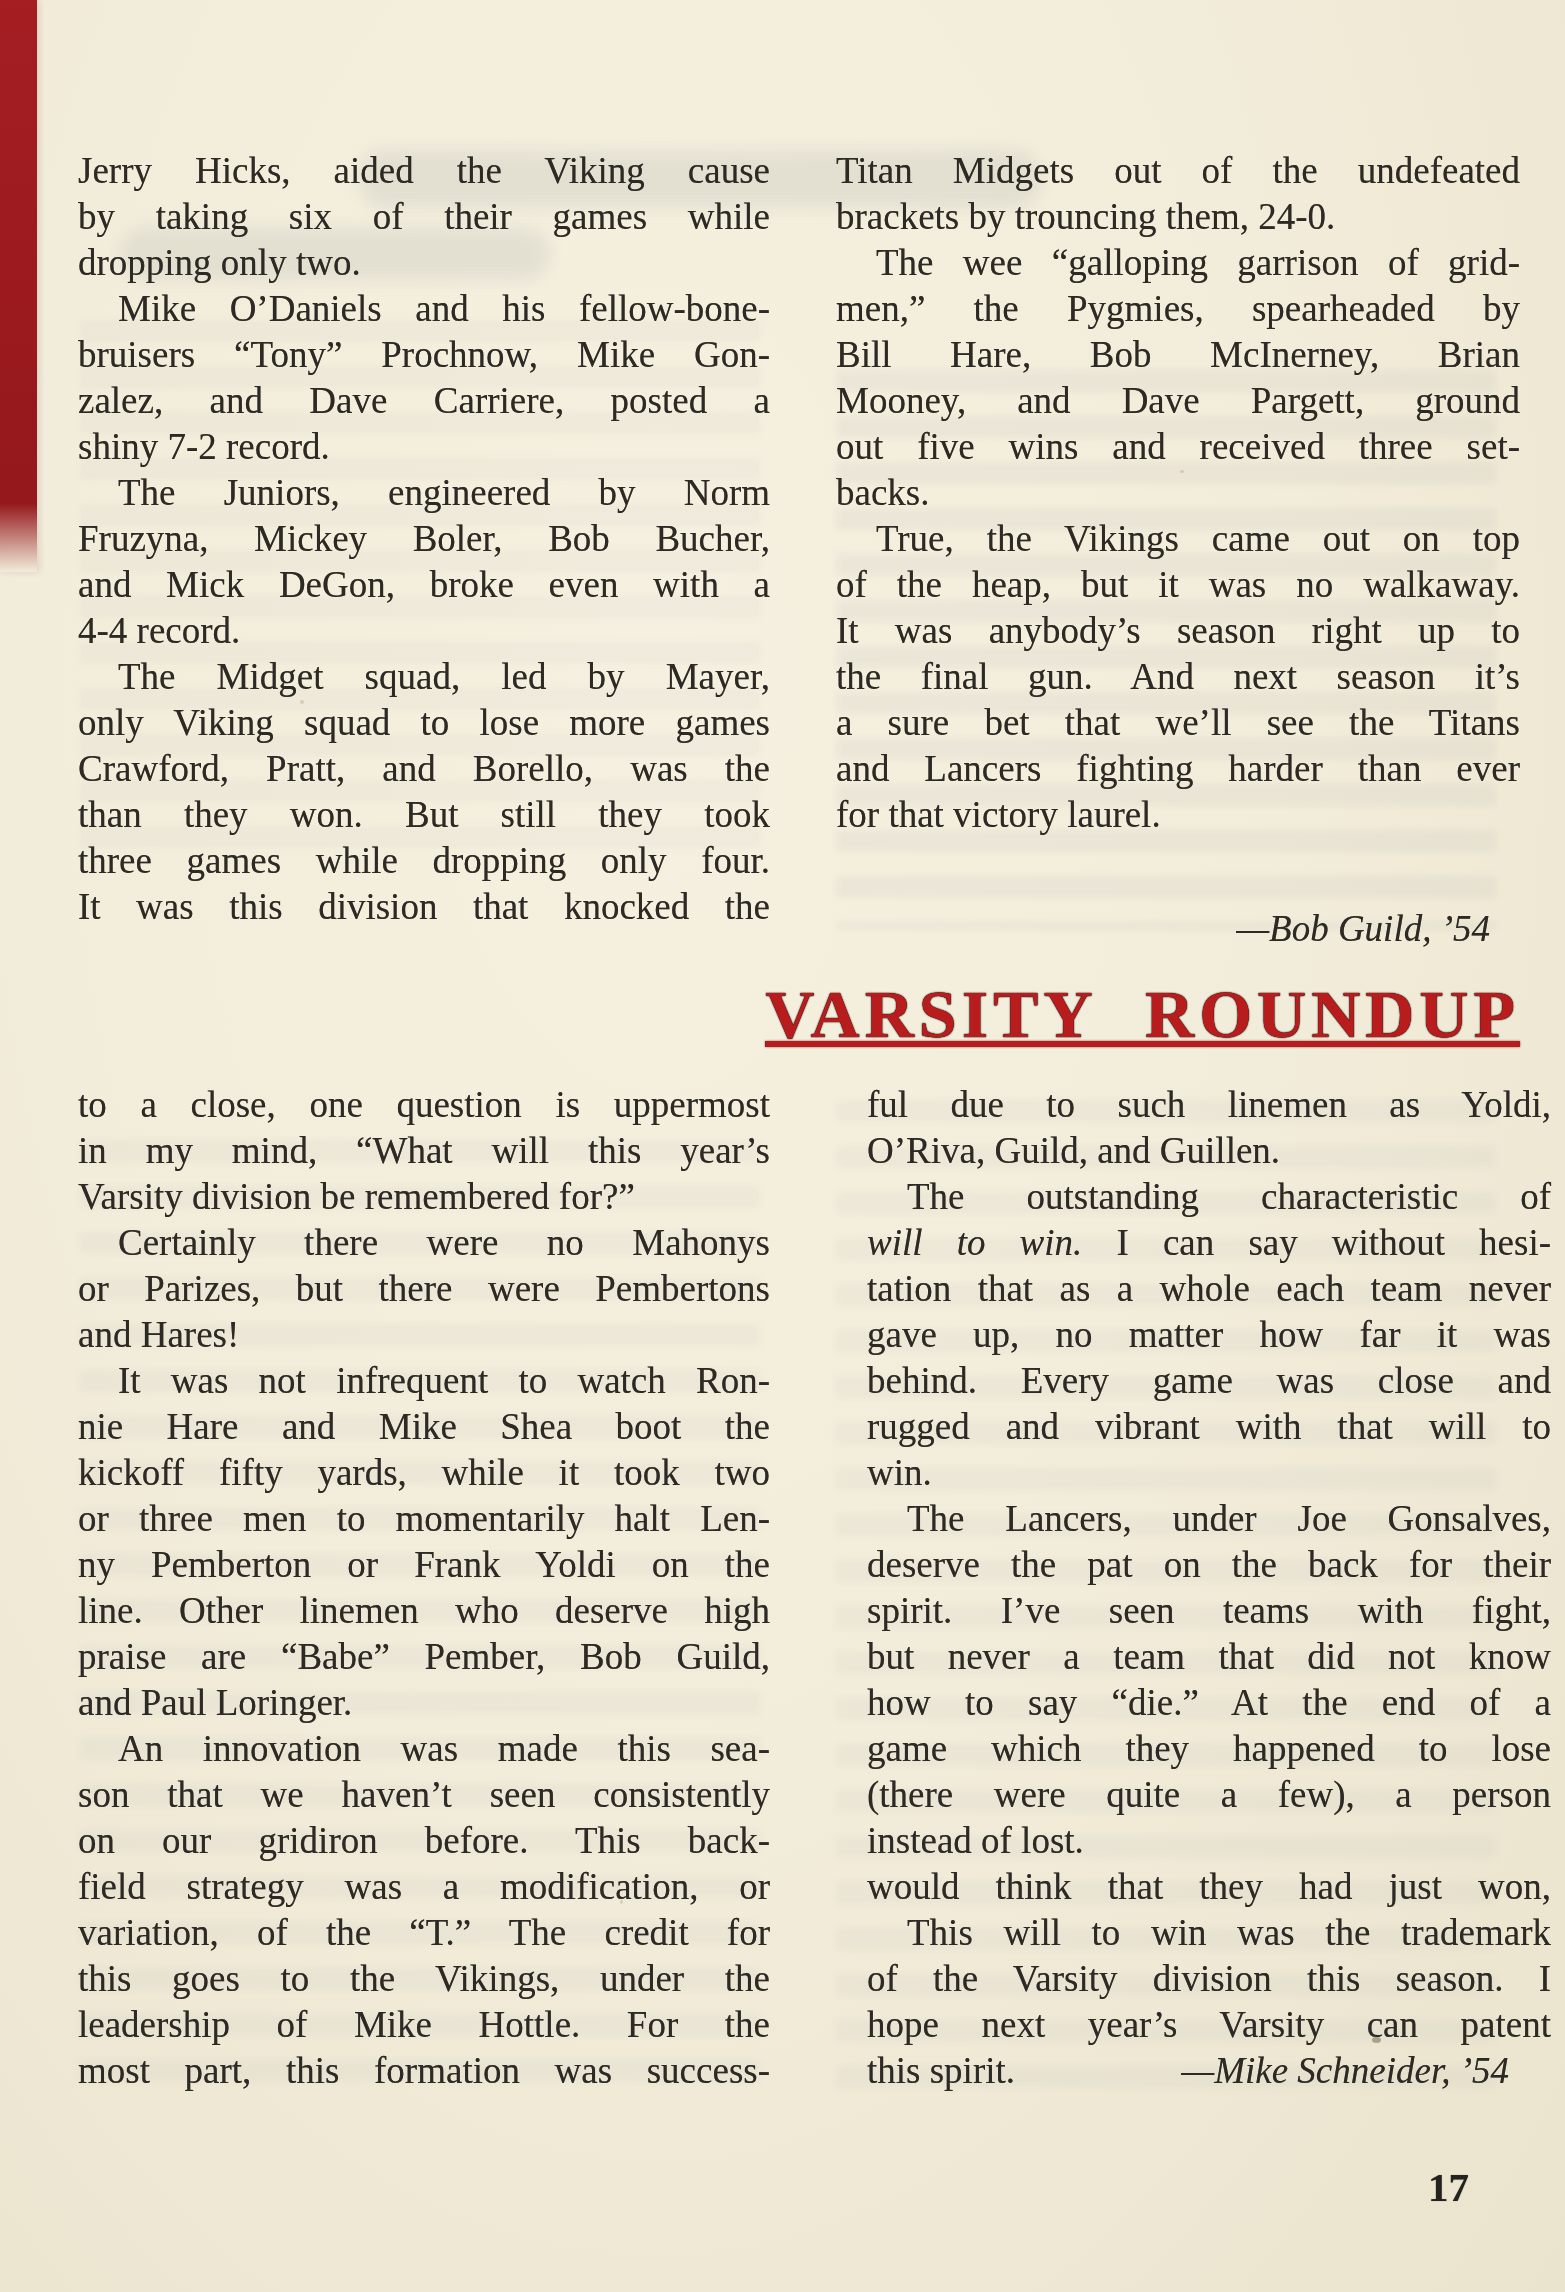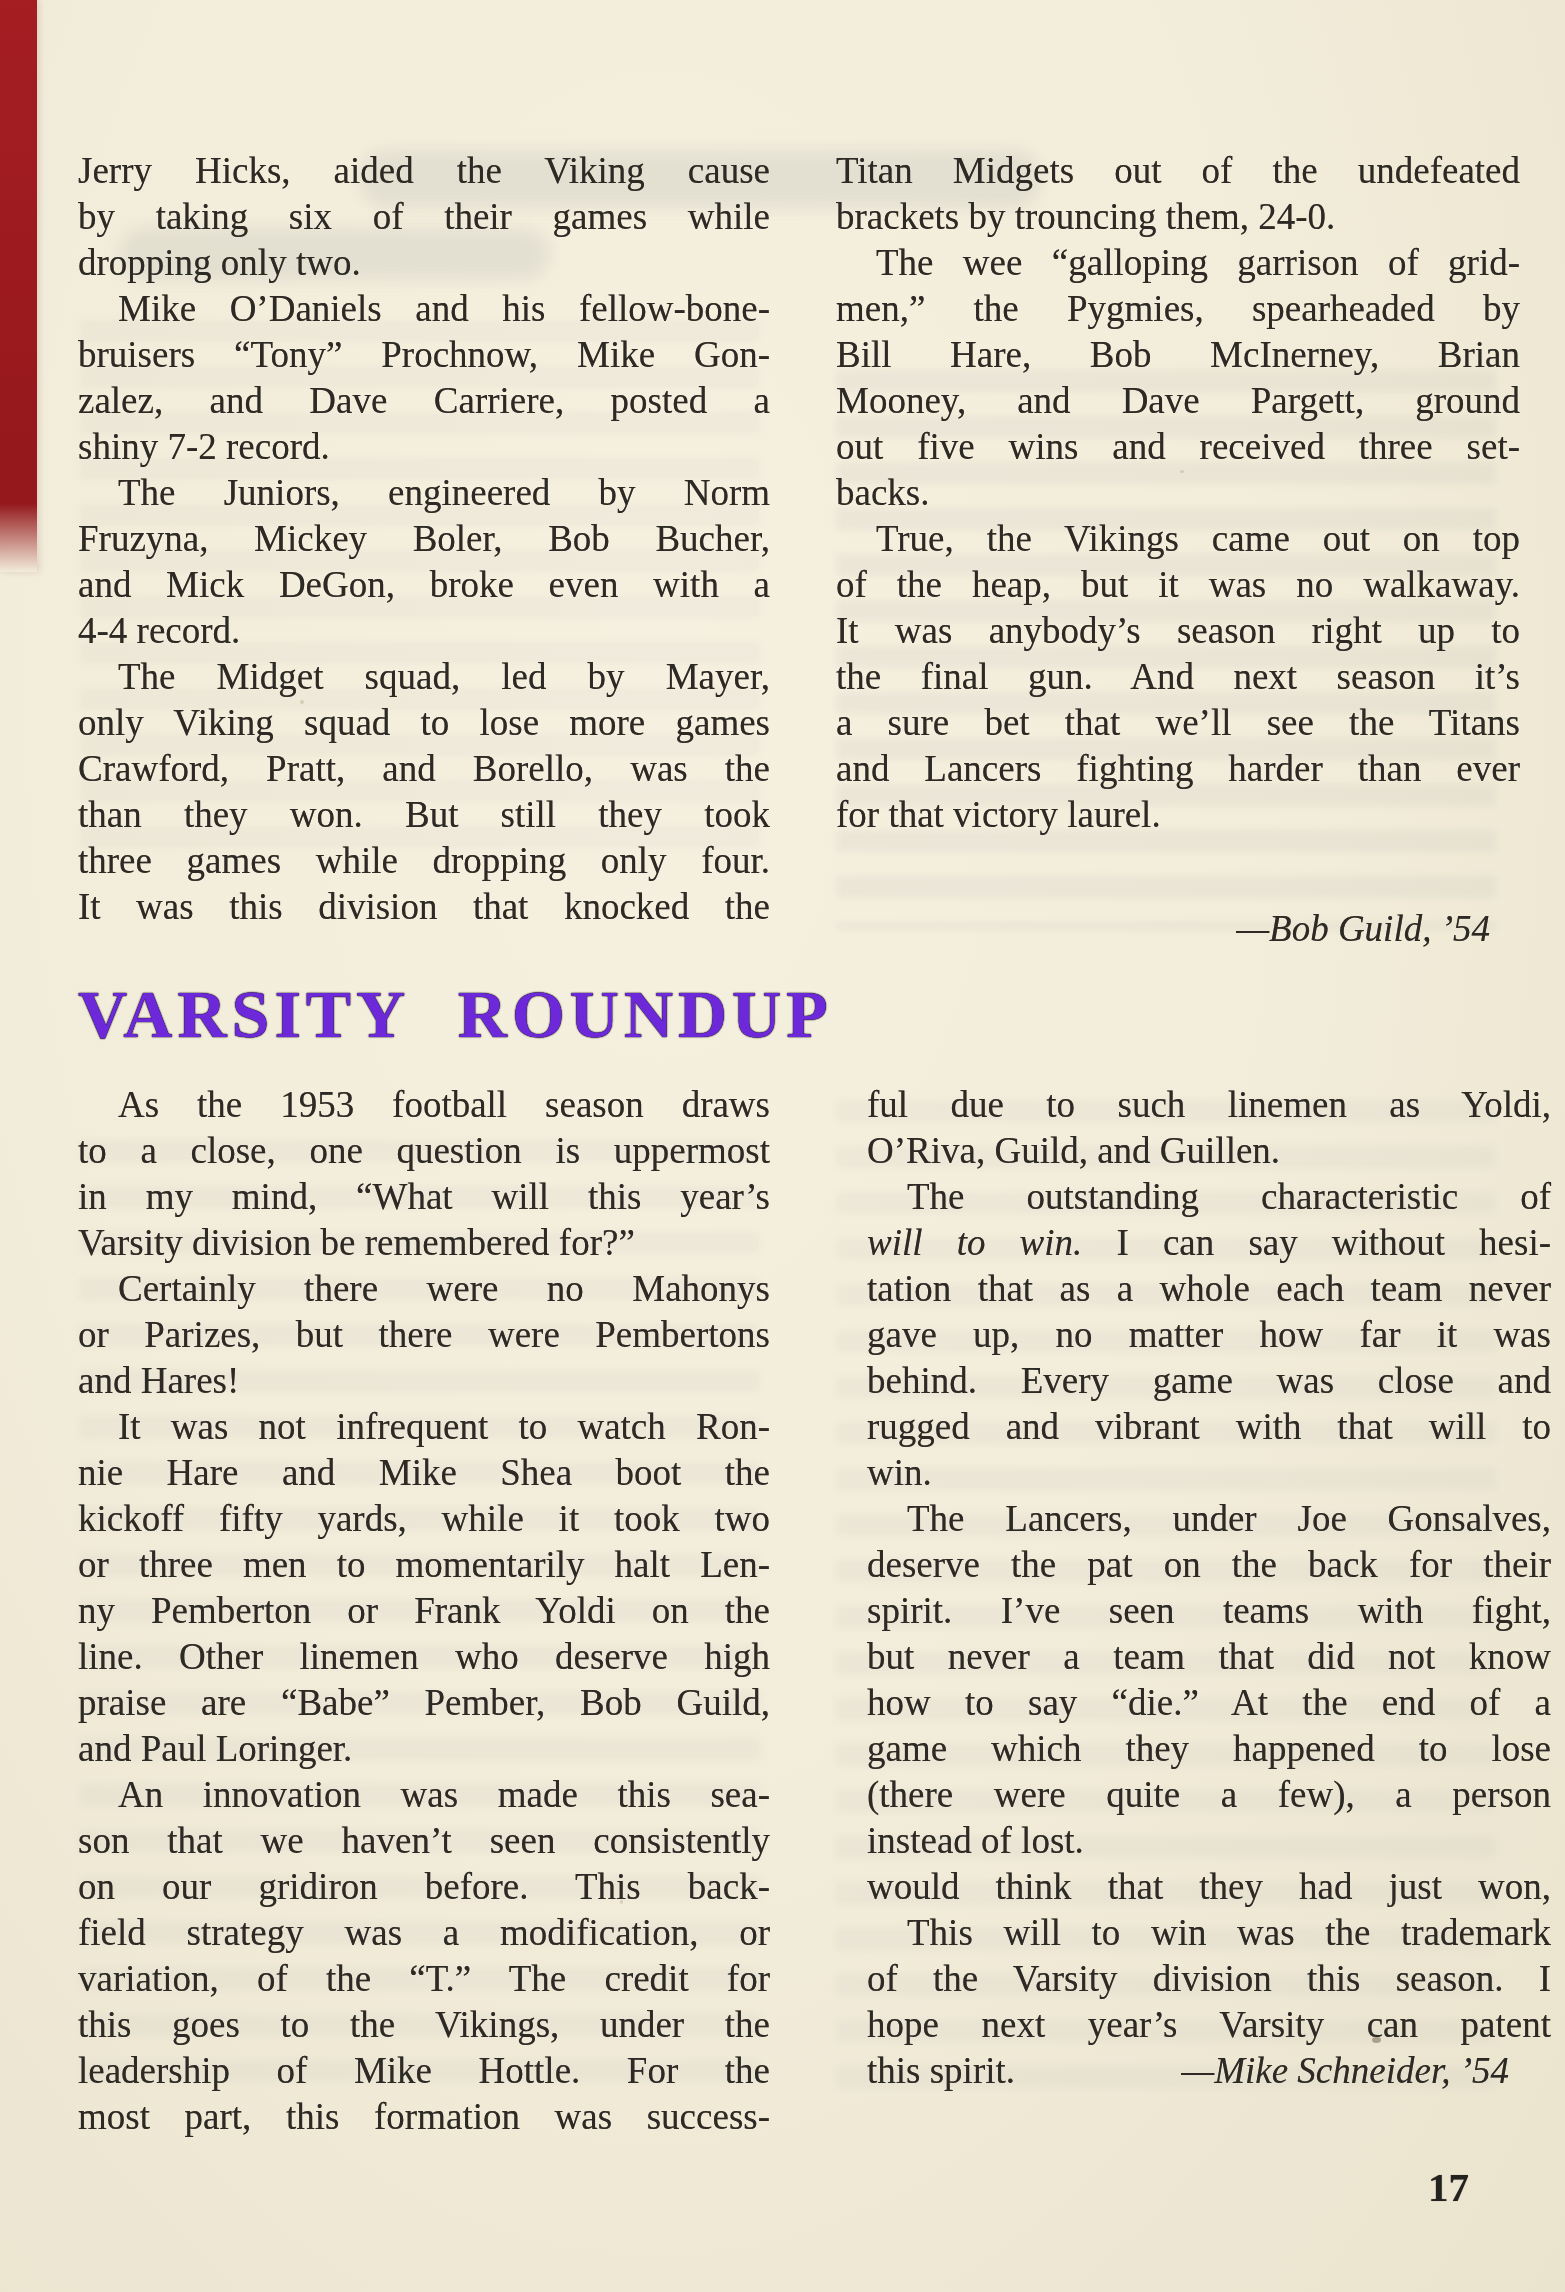--- a/index.html
+++ b/index.html
@@ -13,23 +13,24 @@
   .col{position:absolute;font-size:37px;line-height:46px;color:#2d2a25;}
   .line{height:46px;white-space:nowrap;text-shadow:0 0 0.5px rgba(40,36,30,.55);}
   .just{text-align:justify;text-align-last:justify;}
   .endline{text-align:left;}
   .ind{text-indent:40px;}
   .it{font-style:italic;}
   .byline{text-align:right;font-style:italic;padding-right:30px;}
   .split{display:flex;justify-content:space-between;padding-right:42px;}
   #heading{
     position:absolute;left:78px;top:972px;width:1442px;height:84px;
-    text-align:left;font-weight:700;font-size:68px;line-height:84px;
-    letter-spacing:5px;word-spacing:28px;color:#6d28d9;
+    text-align:right;font-weight:700;font-size:68px;line-height:84px;
+    letter-spacing:5px;word-spacing:28px;color:#b91c1c;
     text-shadow:0 0 1px #1b1a17,0 0 1px #1b1a17,0 0 2px rgba(27,26,23,.6);
+    text-decoration:underline;
   }
   #page-number{
     position:absolute;left:1428px;top:2162px;font-size:41px;line-height:50px;
     font-weight:700;color:#24221e;text-shadow:0 0 1px rgba(30,28,24,.5);
   }
   #red-band{
     position:absolute;left:0;top:0;width:37px;height:572px;
     background:linear-gradient(180deg,#a41e22 0%,#9b1a1e 55%,#94181c 88%,rgba(148,24,28,0) 100%);
     box-shadow:2px 0 6px rgba(120,40,30,.15);
   }
@@ -96,21 +97,20 @@
     <div class="line just">the final gun. And next season it’s</div>
     <div class="line just">a sure bet that we’ll see the Titans</div>
     <div class="line just">and Lancers fighting harder than ever</div>
     <div class="line endline">for that victory laurel.</div>
     <div class="line byline" style="margin-top: 68px;">—Bob Guild, ’54</div>
   </div>
 
 <div id="heading">VARSITY ROUNDUP</div>
 
 <div id="bottom-left" class="col" style="left:78px;top:1082px;width:692px;">
-    <div class="line just ind">As the 1953 football season draws</div>
     <div class="line just">to a close, one question is uppermost</div>
     <div class="line just">in my mind, “What will this year’s</div>
     <div class="line endline">Varsity division be remembered for?”</div>
     <div class="line just ind">Certainly there were no Mahonys</div>
     <div class="line just">or Parizes, but there were Pembertons</div>
     <div class="line endline">and Hares!</div>
     <div class="line just ind">It was not infrequent to watch Ron-</div>
     <div class="line just">nie Hare and Mike Shea boot the</div>
     <div class="line just">kickoff fifty yards, while it took two</div>
     <div class="line just">or three men to momentarily halt Len-</div>

